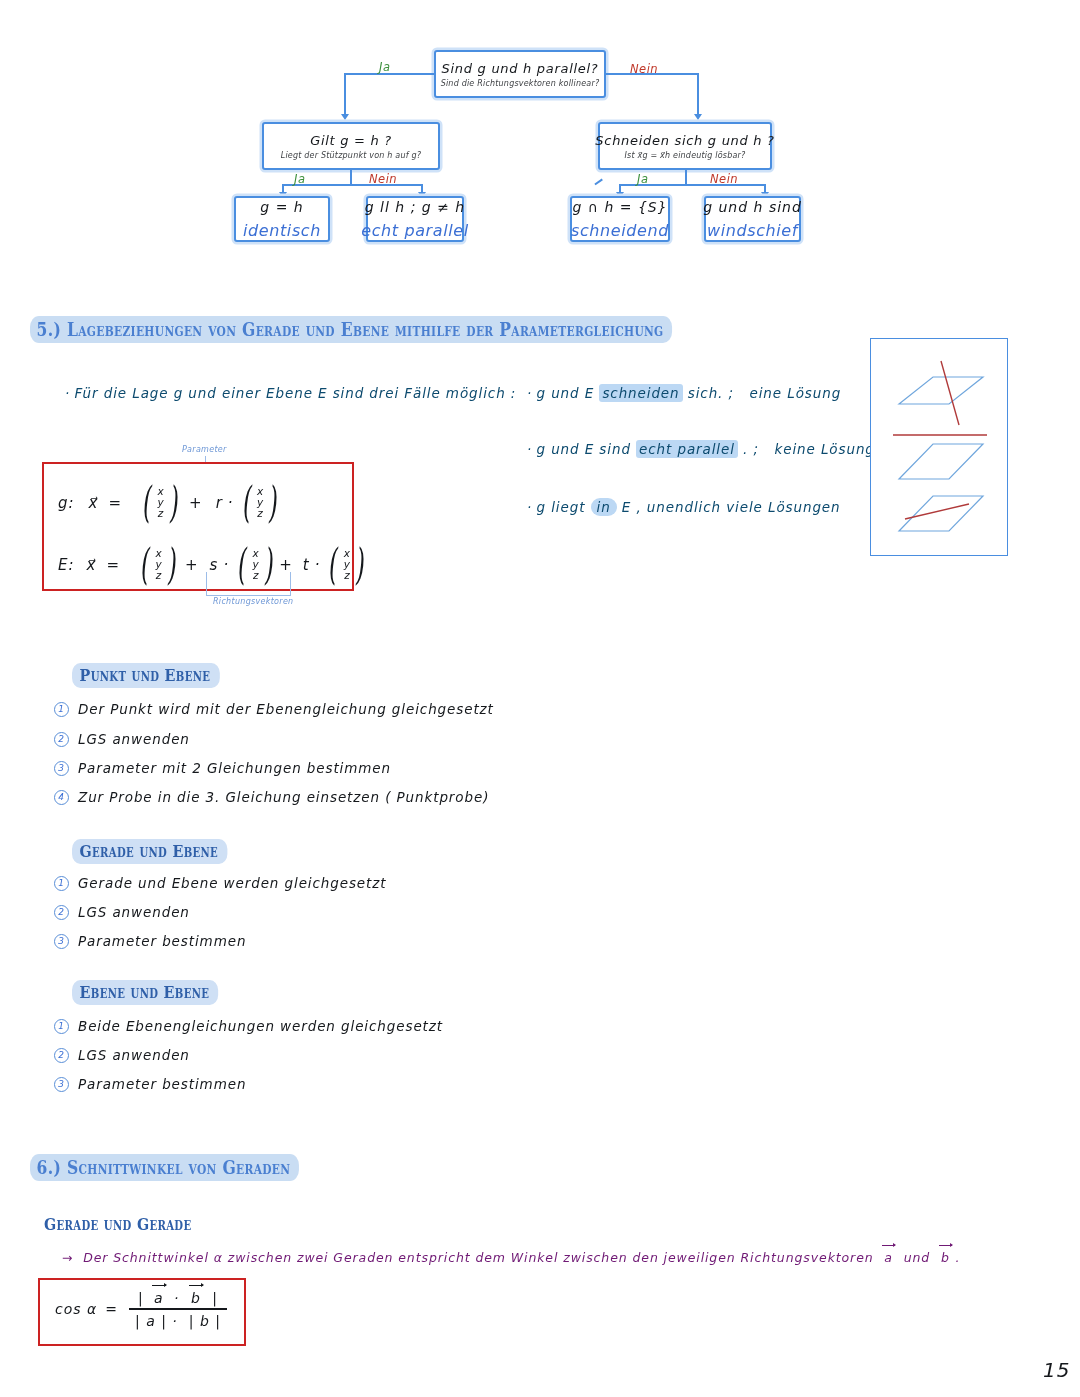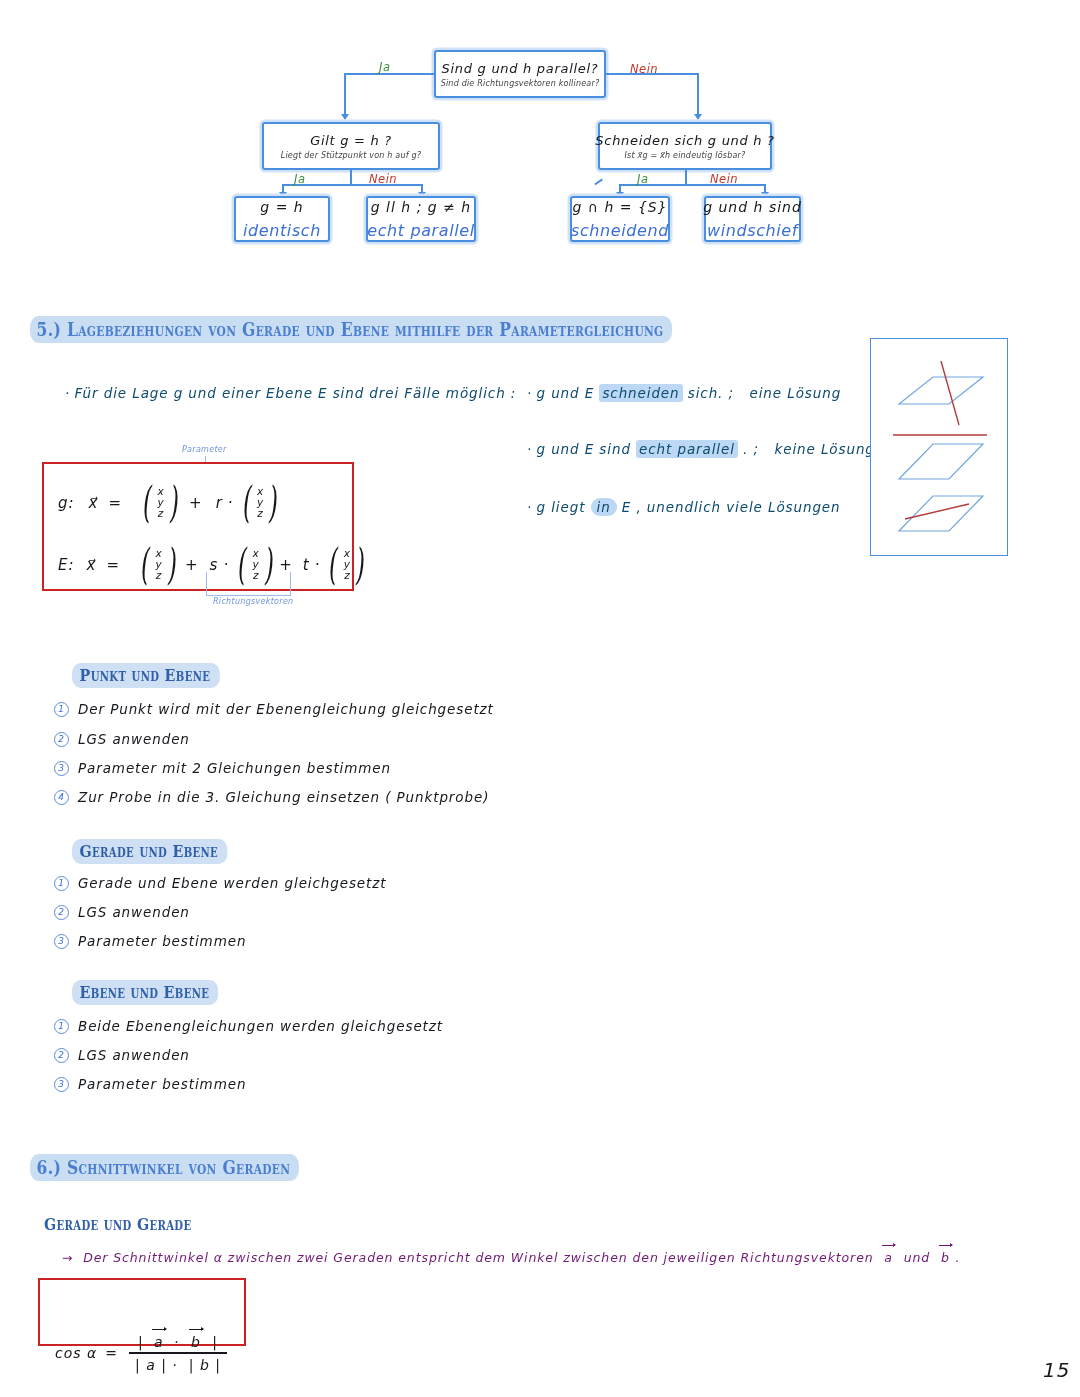--- a/index.html
+++ b/index.html
@@ -307,21 +307,21 @@
   <div class="arrow-down" style="left:761px; top:192px;"></div>
   <div class="edge-label hw hw-green" style="left:637px; top:172px;">Ja</div>
   <div class="edge-label hw hw-red" style="left:710px; top:172px;">Nein</div>
   <div class="conn conn-h" style="left:594px; top:181px; width:9px; transform:rotate(-35deg);"></div>
 
   <div class="flow-box hw" style="left:234px; top:196px; width:96px; height:46px;">
     <div class="flow-leaf-main">g = h</div>
     <div class="flow-leaf-sub">identisch</div>
   </div>
 
-  <div class="flow-box hw" style="left:366px; top:196px; width:110px; height:46px;">
+  <div class="flow-box hw" style="left:366px; top:196px; width:98px; height:46px;">
     <div class="flow-leaf-main">g ll h ; g ≠ h</div>
     <div class="flow-leaf-sub">echt parallel</div>
   </div>
 
   <div class="flow-box hw" style="left:570px; top:196px; width:100px; height:46px;">
     <div class="flow-leaf-main">g ∩ h = {S}</div>
     <div class="flow-leaf-sub">schneidend</div>
   </div>
 
   <div class="flow-box hw" style="left:704px; top:196px; width:97px; height:46px;">
@@ -508,21 +508,21 @@
   <span>→</span>&nbsp;
   <span>Der Schnittwinkel α zwischen zwei Geraden entspricht dem Winkel zwischen den jeweiligen Richtungsvektoren</span>
   &nbsp;<span class="vecar">a</span>
   &nbsp;<span>und</span>
   &nbsp;<span class="vecar">b</span>
   <span>.</span>
 </div>
 
 <div class="red-box" style="left:38px; top:1278px; width:208px; height:68px;"></div>
 
-<div class="eqline hw" style="left:55px; top:1290px; font-size:14px; align-items:center;margin-top:44px;">
+<div class="eqline hw" style="left:55px; top:1290px; font-size:14px; align-items:center;">
   <span>cos α</span>
   <span class="op" style="margin-left:8px;">=</span>
   <span class="frac" style="margin-left:6px;">
     <span class="top">
       <span>|</span>
       <span class="vecar" style="margin:0 4px;">a</span>
       <span>·</span>
       <span class="vecar" style="margin:0 5px;">b</span>
       <span>|</span>
     </span>

